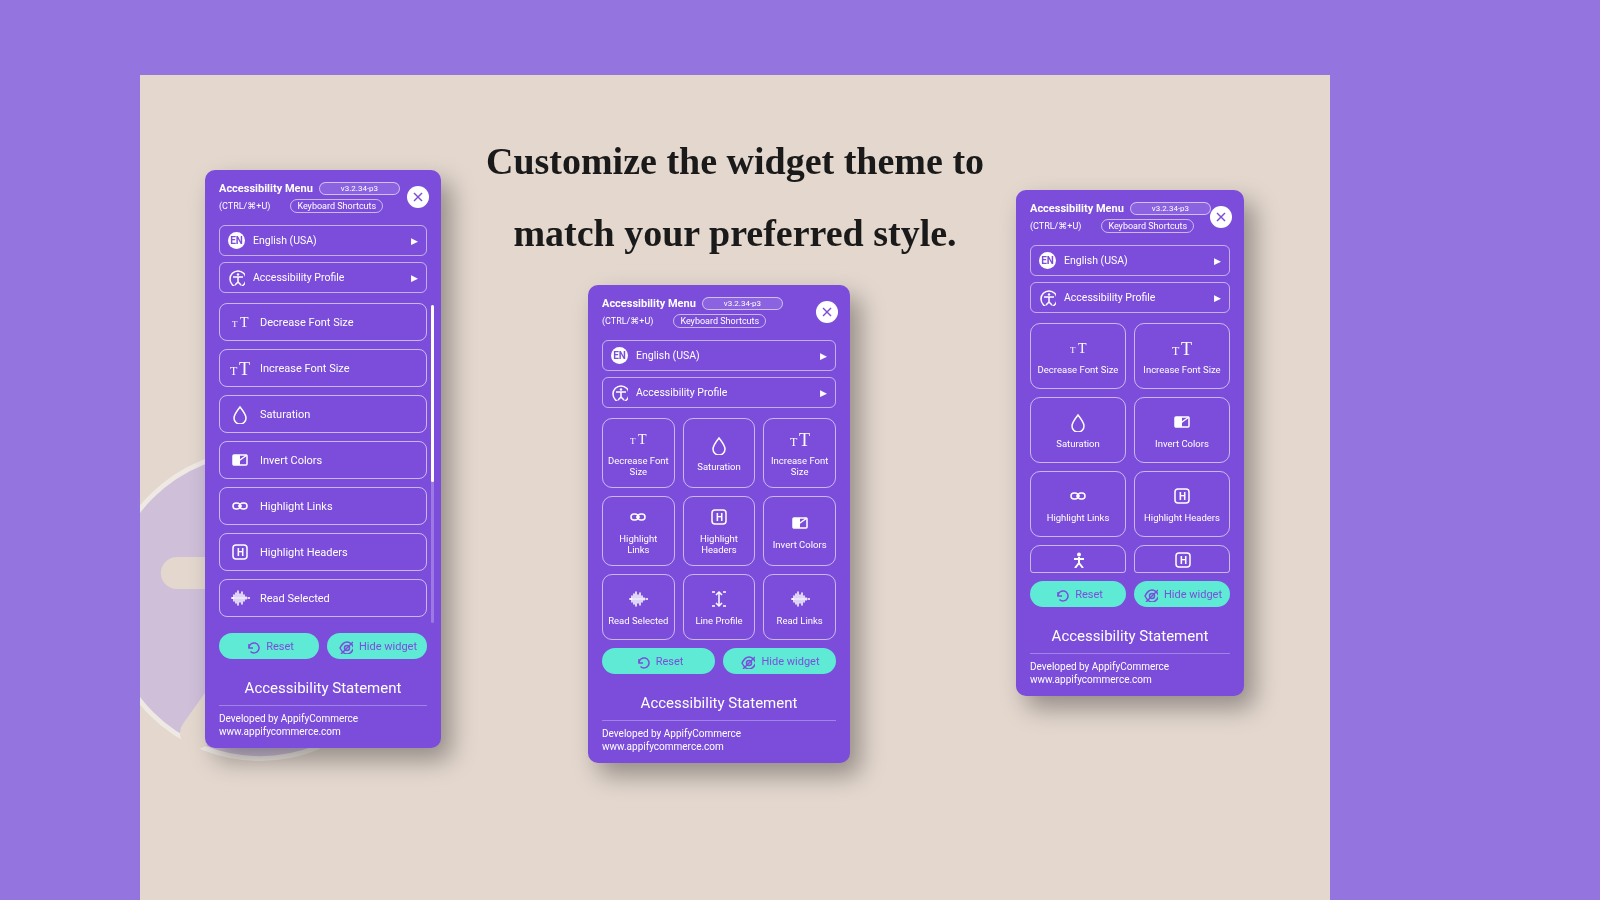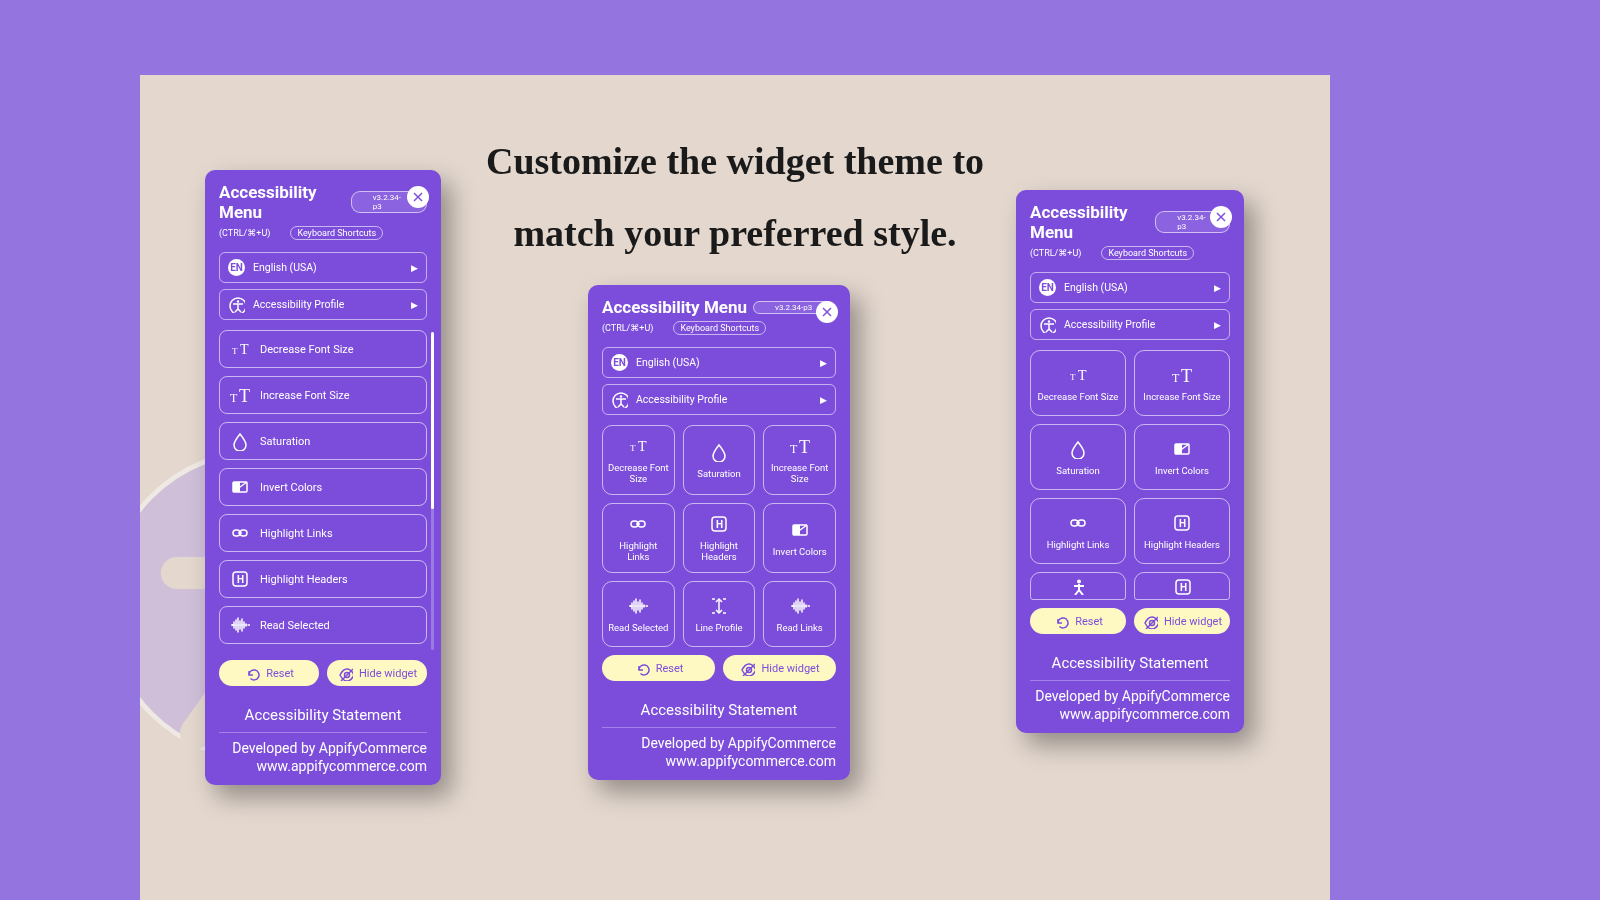--- a/index.html
+++ b/index.html
@@ -45,21 +45,21 @@
     padding: 12px 14px 10px 14px;
     display: flex;
     flex-direction: column;
   }
   .panel.p1 { left: 65px;  top: 95px;  width: 236px; }
   .panel.p2 { left: 448px; top: 210px; width: 262px; }
   .panel.p3 { left: 876px; top: 115px; width: 228px; }
 
   .phead { position: relative; }
   .ptitle-row { display: flex; align-items: center; gap: 6px; }
-  .ptitle { font-weight: 700; font-size: 17px; }
+  .ptitle { font-weight: 700; font-size: 11px; }
   .vbadge {
     font-size: 8px;
     border: 1px solid rgba(255,255,255,0.6);
     border-radius: 9px;
     padding: 1px 21px;
     background: rgba(255,255,255,0.12);
   }
   .kb-row { display: flex; align-items: center; gap: 20px; margin-top: 4px; font-size: 9px; }
   .ks-badge {
     border: 1px solid rgba(255,255,255,0.6);
@@ -144,34 +144,34 @@
   }
   .tile.half { min-height: 28px; border-radius: 10px 10px 3px 3px; padding: 4px 4px 0 4px; justify-content: flex-start; }
   .tile .ic svg { display: block; }
 
   .foot {
     margin-top: 8px;
   }
   .pill-row { display: flex; gap: 8px; }
   .pill {
     flex: 1;
-    background: #fef9c3; color: #7C4DDB;
+    background: #5eead4; color: #7C4DDB;
     border-radius: 14px;
     padding: 5px 0;
     font-size: 11px;
     display: flex; align-items: center; justify-content: center; gap: 6px;
     cursor: pointer;
   }
   .stmt {
     text-align: center; font-size: 15px; margin-top: 20px;
   }
   .dev {
     border-top: 1px solid rgba(255,255,255,0.3);
     margin-top: 8px; padding-top: 6px;
-    text-align: right; font-size: 14px; line-height: 1.3;
+    text-align: left; font-size: 10px; line-height: 1.3;
   }
 
   svg { stroke: #fff; fill: none; stroke-width: 1.5; }
 </style>
 </head>
 <body>
 
 <svg width="0" height="0" style="position:absolute">
   <defs>
     <g id="i-font-decrease">

